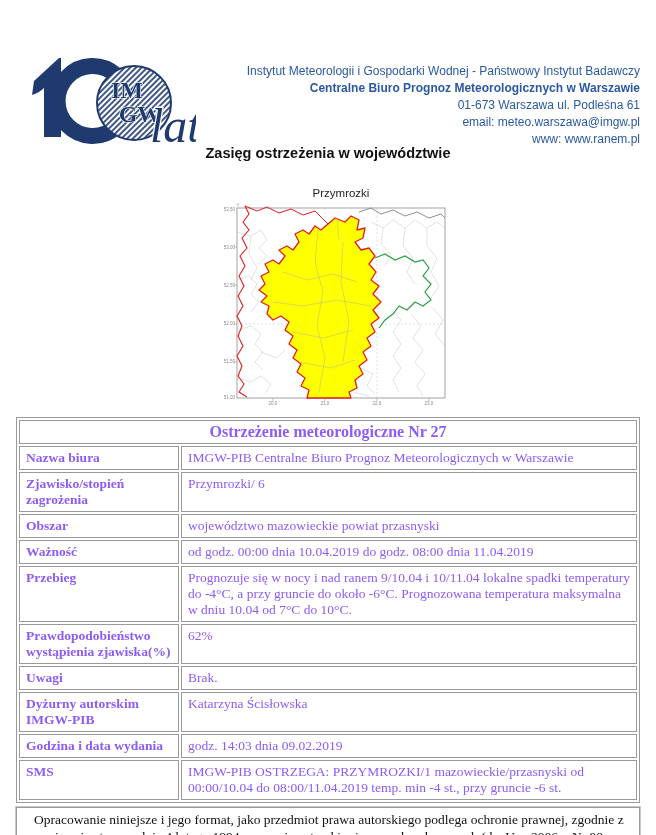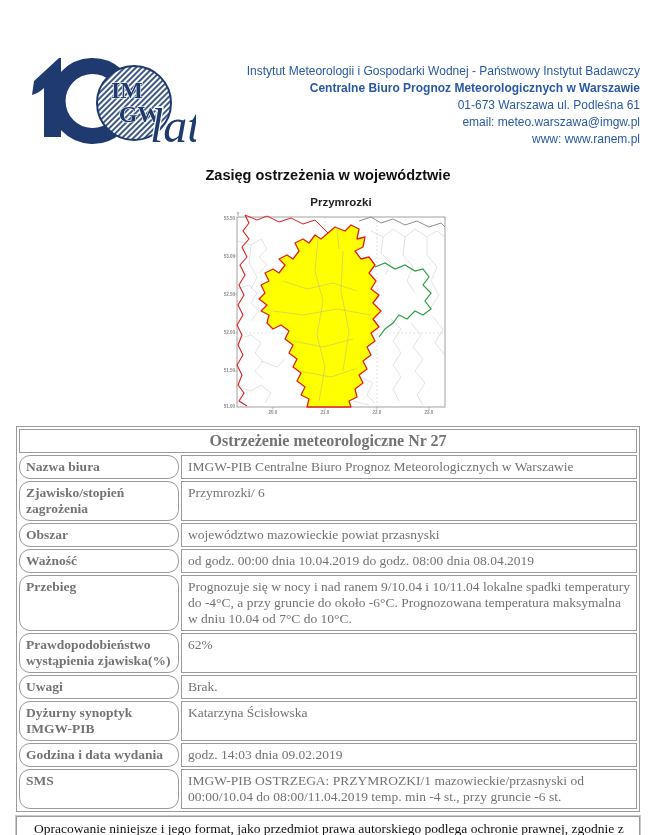--- a/index.html
+++ b/index.html
@@ -21,56 +21,56 @@
     text-align: right;
     color: #2a58a4;
     font-size: 12px;
     line-height: 17px;
     margin-top: 36px;
   }
   .addr .bold { font-weight: bold; }
 
   
   .section-title {
-    margin-top: 35px;
+    margin-top: 13px;
     text-align: center;
     font-size: 14.5px;
     font-weight: bold;
     color: #111;
   }
-  .map-block { width: 240px; margin-left: 221px; margin-top: 13px; font-weight: bold; }
+  .map-block { width: 240px; margin-left: 221px; margin-top: 26px; }
   .map-title { text-align: center; font-size: 11.5px; color: #222; margin-bottom: 3px; }
   .map-svg { display: block; }
 
   
   .tbl-wrap { margin: 5px 16px 0 16px; }
   table.warning {
     width: 100%;
     border-collapse: separate;
     border-spacing: 2px;
     border: 1px solid #9a9a9a;
     background: #fff;
     font-family: "Liberation Serif", serif;
     font-size: 13.5px;
   }
   table.warning td {
     border: 1px solid #9a9a9a;
     padding: 3px 6px;
     vertical-align: top;
     line-height: 16px;
-    color: #737373;
+    color: #8b5cf6;
   }
   td.title-cell {
     text-align: center;
     font-weight: bold;
     font-size: 16px;
     color: #e00000;
     padding: 4px 6px;
   }
-  td.label-cell { width: 160px; font-weight: bold; border-radius: 11px; }
+  td.label-cell { width: 160px; font-weight: bold; }
 
   
   .footer-box {
     margin: 4px 16px 0 16px;
     border: 1px solid #9a9a9a;
     outline: 1px solid #c9c9c9;
     padding: 4px 8px 7px 8px;
     font-family: "Liberation Serif", serif;
     font-size: 13.5px;
     line-height: 16.5px;
@@ -211,36 +211,36 @@
       <tr>
         <td class="label-cell">Zjawisko/stopień zagrożenia</td>
         <td>Przymrozki/ 6</td>
       </tr>
       <tr>
         <td class="label-cell">Obszar</td>
         <td>województwo mazowieckie powiat przasnyski</td>
       </tr>
       <tr>
         <td class="label-cell">Ważność</td>
-        <td>od godz. 00:00 dnia 10.04.2019 do godz. 08:00 dnia 08.04.2019</td>
+        <td>od godz. 00:00 dnia 10.04.2019 do godz. 08:00 dnia 11.04.2019</td>
       </tr>
       <tr>
         <td class="label-cell">Przebieg</td>
         <td>Prognozuje się w nocy i nad ranem 9/10.04 i 10/11.04 lokalne spadki temperatury do -4°C, a przy gruncie do około -6°C. Prognozowana temperatura maksymalna w dniu 10.04 od 7°C do 10°C.</td>
       </tr>
       <tr>
         <td class="label-cell">Prawdopodobieństwo wystąpienia zjawiska(%)</td>
         <td>62%</td>
       </tr>
       <tr>
         <td class="label-cell">Uwagi</td>
         <td>Brak.</td>
       </tr>
       <tr>
-        <td class="label-cell">Dyżurny synoptyk IMGW-PIB</td>
+        <td class="label-cell">Dyżurny autorskim IMGW-PIB</td>
         <td>Katarzyna Ścisłowska</td>
       </tr>
       <tr>
         <td class="label-cell">Godzina i data wydania</td>
         <td>godz. 14:03 dnia 09.02.2019</td>
       </tr>
       <tr>
         <td class="label-cell">SMS</td>
         <td>IMGW-PIB OSTRZEGA: PRZYMROZKI/1 mazowieckie/przasnyski od 00:00/10.04 do 08:00/11.04.2019 temp. min -4 st., przy gruncie -6 st.</td>
       </tr>

